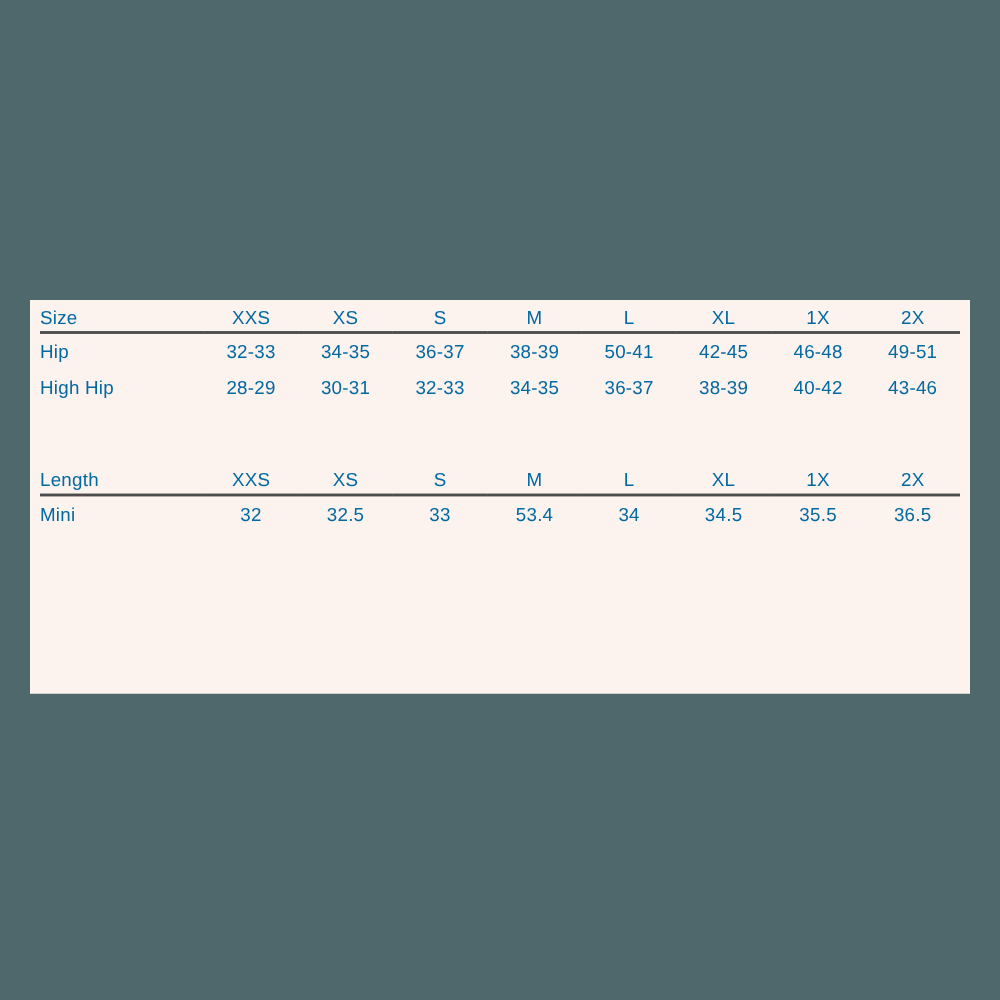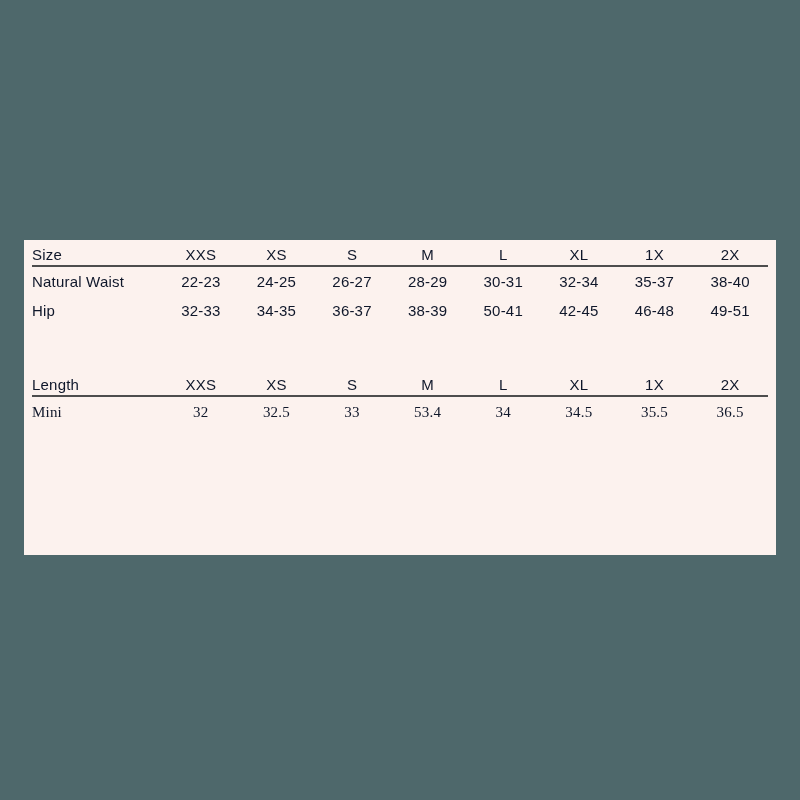--- a/index.html
+++ b/index.html
@@ -18,41 +18,41 @@
     height: 315px;
     background: #fcf2ee;
     padding: 4px 8px 4px 8px;
     color: #2b2b2b;
   }
   table {
     width: 100%;
     border-collapse: collapse;
     font-size: 15px;
     letter-spacing: 0.2px;
-    color: #0f172a;
+    color: #0369a1;
   }
   th, td {
     font-weight: 400;
     text-align: center;
     padding: 0;
     vertical-align: middle;
     white-space: nowrap;
   }
   th.rowlabel, td.rowlabel {
     text-align: left;
     width: 17.8%;
   }
   th:not(.rowlabel), td:not(.rowlabel) { width: 10.275%; }
   thead th {
     height: 22px;
     border-bottom: 2px solid #4d4d4d;
   }
   .measurements-table tbody td { height: 29.5px; }
   .table-spacer { height: 49px; }
-  .length-table tbody td { height: 31px; font-family: Liberation Serif, serif; }
+  .length-table tbody td { height: 31px; }
 </style>
 </head>
 <body>
 
 <div class="backdrop">
   <div class="card">
     <table class="measurements-table">
         <thead>
           <tr>
             <th class="rowlabel">Size</th>
@@ -61,40 +61,40 @@
             <th>S</th>
             <th>M</th>
             <th>L</th>
             <th>XL</th>
             <th>1X</th>
             <th>2X</th>
           </tr>
         </thead>
         <tbody>
           <tr>
-            <td class="rowlabel">Natural Waist</td>
-            <td>22-23</td>
-            <td>24-25</td>
-            <td>26-27</td>
-            <td>28-29</td>
-            <td>30-31</td>
-            <td>32-34</td>
-            <td>35-37</td>
-            <td>38-40</td>
-          </tr>
-          <tr>
             <td class="rowlabel">Hip</td>
             <td>32-33</td>
             <td>34-35</td>
             <td>36-37</td>
             <td>38-39</td>
             <td>50-41</td>
             <td>42-45</td>
             <td>46-48</td>
             <td>49-51</td>
+          </tr>
+          <tr>
+            <td class="rowlabel">High Hip</td>
+            <td>28-29</td>
+            <td>30-31</td>
+            <td>32-33</td>
+            <td>34-35</td>
+            <td>36-37</td>
+            <td>38-39</td>
+            <td>40-42</td>
+            <td>43-46</td>
           </tr>
         </tbody>
       </table>
     <div class="table-spacer"></div>
     <table class="length-table">
         <thead>
           <tr>
             <th class="rowlabel">Length</th>
             <th>XXS</th>
             <th>XS</th>

